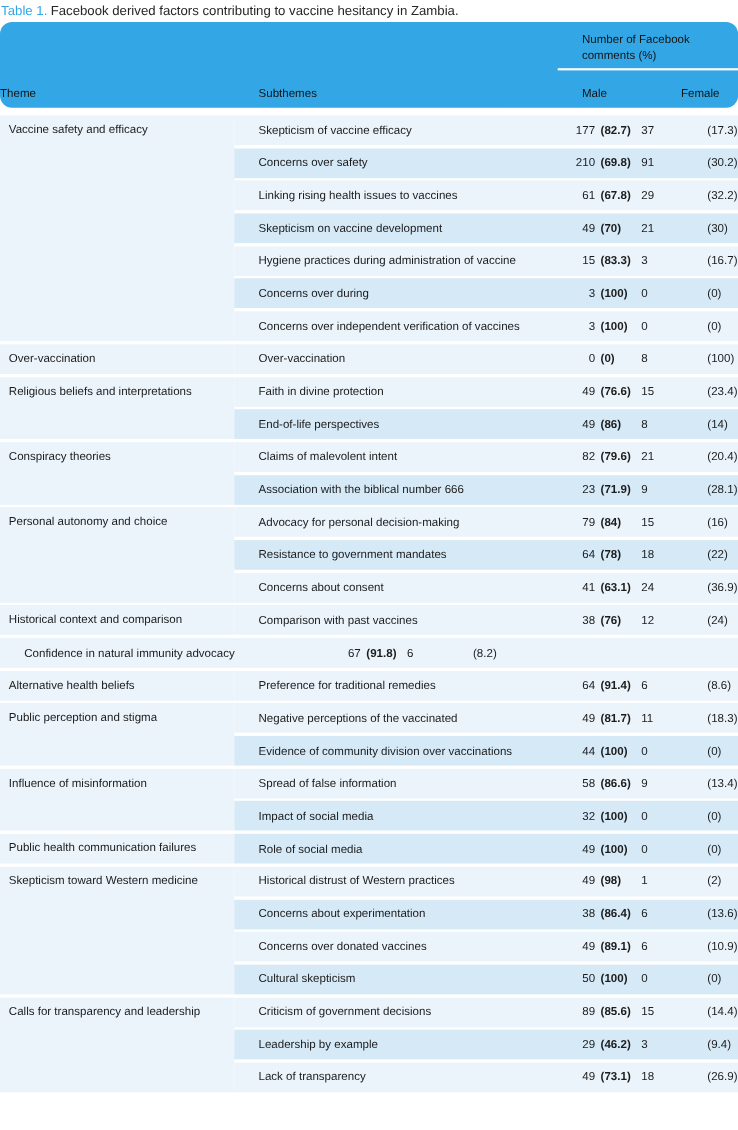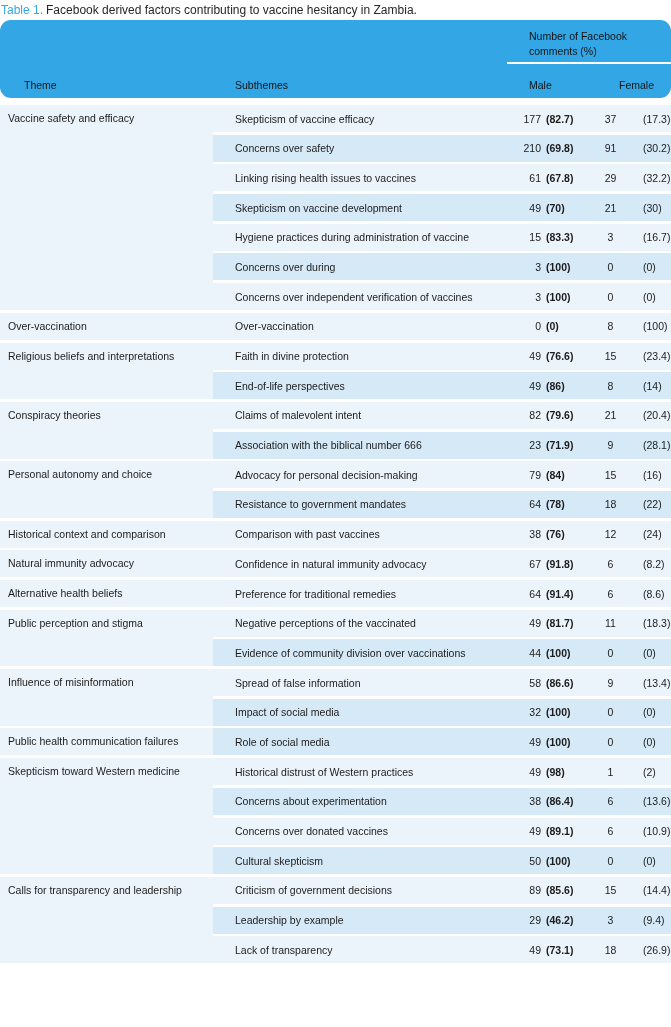--- a/index.html
+++ b/index.html
@@ -36,21 +36,21 @@
     left: 529px; top: 9px;
     width: 140px;
     line-height: 14.5px;
   }
   .spanner-rule {
     position: absolute;
     left: 507px; right: 0; top: 42px;
     height: 1.5px;
     background: #ffffff;
   }
-  .h-theme  { position: absolute; left: 24px;   top: 59px; }
+  .h-theme  { position: absolute; left: 0;   top: 59px; }
   .h-sub    { position: absolute; left: 235px; top: 59px; }
   .h-male   { position: absolute; left: 529px; top: 59px; }
   .h-female { position: absolute; left: 619px; top: 59px; }
 
   .tbody {
     position: absolute;
     top: 105px; left: 0;
     width: 671px;
   }
   .group { display: flex; margin-bottom: 2.7px; }
@@ -72,21 +72,21 @@
   .row.dark  { background: var(--row-dark, #d6e9f7); }
   .row > span {
     position: absolute;
     top: 50%;
     transform: translateY(-50%);
     white-space: nowrap;
   }
   .sub { left: 22px; }
   .mc  { left: 260px; width: 68px; text-align: right; }
   .mp  { left: 333px; font-weight: bold; }
-  .fc  { left: 370px; width: 55px; text-align: center; }
+  .fc  { left: 370px; width: 55px; text-align: left; }
   .fp  { left: 430px; }
 </style>
 </head>
 <body>
 
 <div class="page" style="--accent: #33a7e5; --header-bg: #33a7e5; --row-light: #ebf4fb; --row-dark: #d6e9f7; --text: #1c1c1c;">
   <div class="caption">
     <span class="cap-label">Table 1.</span><span class="cap-text">Facebook derived factors contributing to vaccine hesitancy in Zambia.</span>
   </div>
 
@@ -228,38 +228,44 @@
   </div>
 
   <div class="row dark">
     <span class="sub">Resistance to government mandates</span>
     <span class="mc">64</span>
     <span class="mp">(78)</span>
     <span class="fc">18</span>
     <span class="fp">(22)</span>
   </div>
 
+  <div class="row light">
+    <span class="sub">Concerns about consent</span>
+    <span class="mc">41</span>
+    <span class="mp">(63.1)</span>
+    <span class="fc">24</span>
+    <span class="fp">(36.9)</span>
+  </div>
 </div>
   </div>
 
   <div class="group">
     <div class="theme-cell">Historical context and comparison</div>
     <div class="rows">
   <div class="row light">
     <span class="sub">Comparison with past vaccines</span>
     <span class="mc">38</span>
     <span class="mp">(76)</span>
     <span class="fc">12</span>
     <span class="fp">(24)</span>
   </div>
 </div>
   </div>
 
   <div class="group">
-    <div class="theme-cell">Natural immunity advocacy</div>
     <div class="rows">
   <div class="row light">
     <span class="sub">Confidence in natural immunity advocacy</span>
     <span class="mc">67</span>
     <span class="mp">(91.8)</span>
     <span class="fc">6</span>
     <span class="fp">(8.2)</span>
   </div>
 </div>
   </div>

